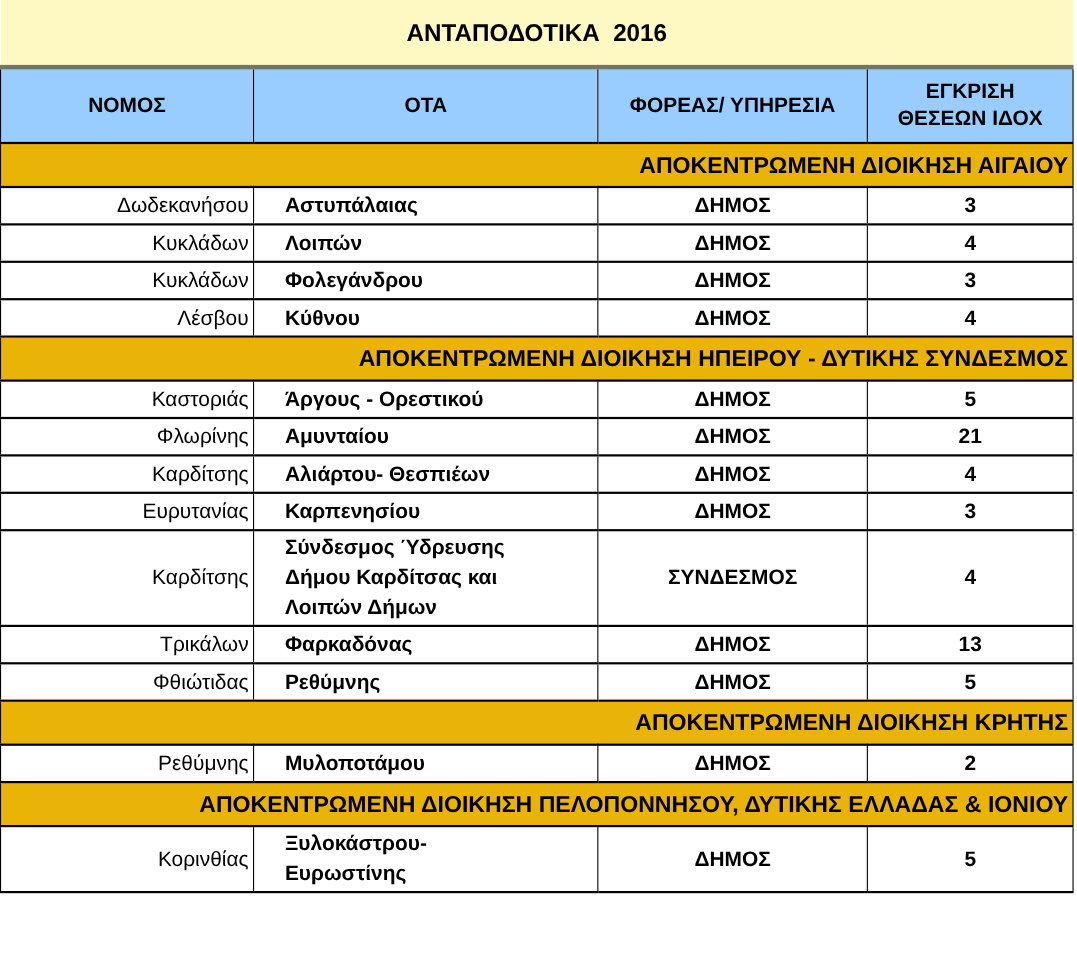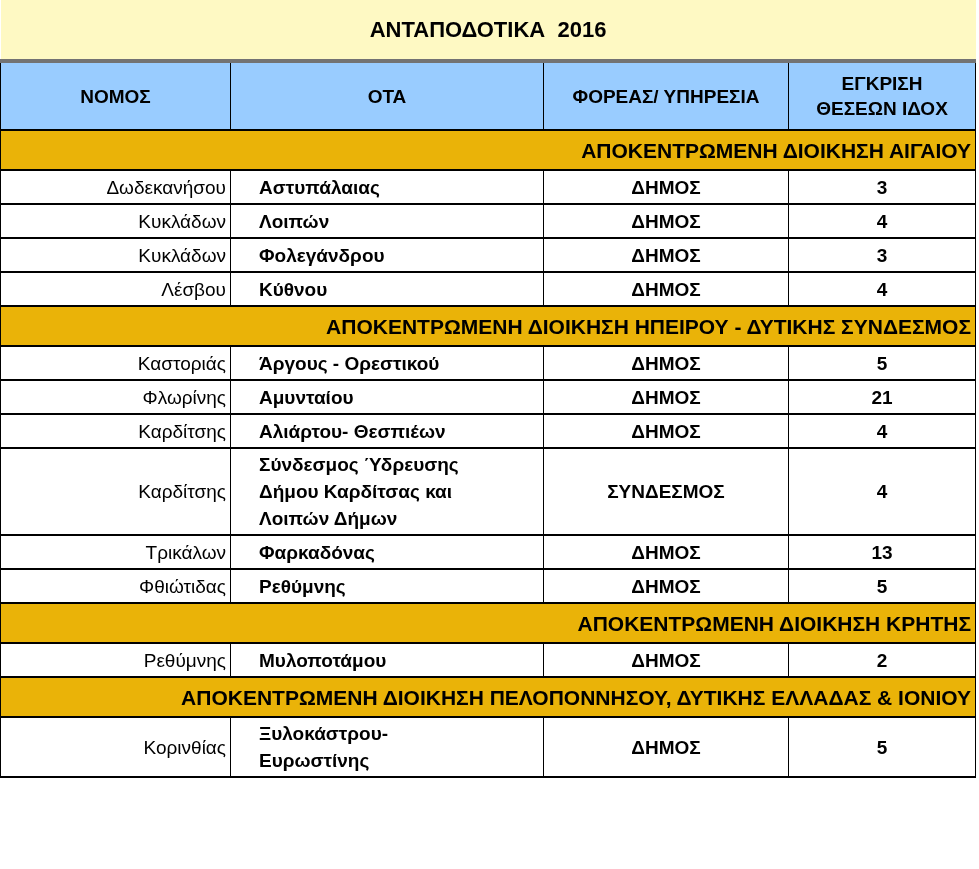--- a/index.html
+++ b/index.html
@@ -126,20 +126,26 @@
         <td class="cell-foreas">ΔΗΜΟΣ</td>
         <td class="cell-num">21</td>
       </tr>
       <tr class="data-row">
         <td class="cell-nomos">Καρδίτσης</td>
         <td class="cell-ota">Αλιάρτου- Θεσπιέων</td>
         <td class="cell-foreas">ΔΗΜΟΣ</td>
         <td class="cell-num">4</td>
       </tr>
       <tr class="data-row">
+        <td class="cell-nomos">Ευρυτανίας</td>
+        <td class="cell-ota">Καρπενησίου</td>
+        <td class="cell-foreas">ΔΗΜΟΣ</td>
+        <td class="cell-num">3</td>
+      </tr>
+      <tr class="data-row">
         <td class="cell-nomos">Καρδίτσης</td>
         <td class="cell-ota">Σύνδεσμος Ύδρευσης
 Δήμου Καρδίτσας και
 Λοιπών Δήμων</td>
         <td class="cell-foreas">ΣΥΝΔΕΣΜΟΣ</td>
         <td class="cell-num">4</td>
       </tr>
       <tr class="data-row">
         <td class="cell-nomos">Τρικάλων</td>
         <td class="cell-ota">Φαρκαδόνας</td>

